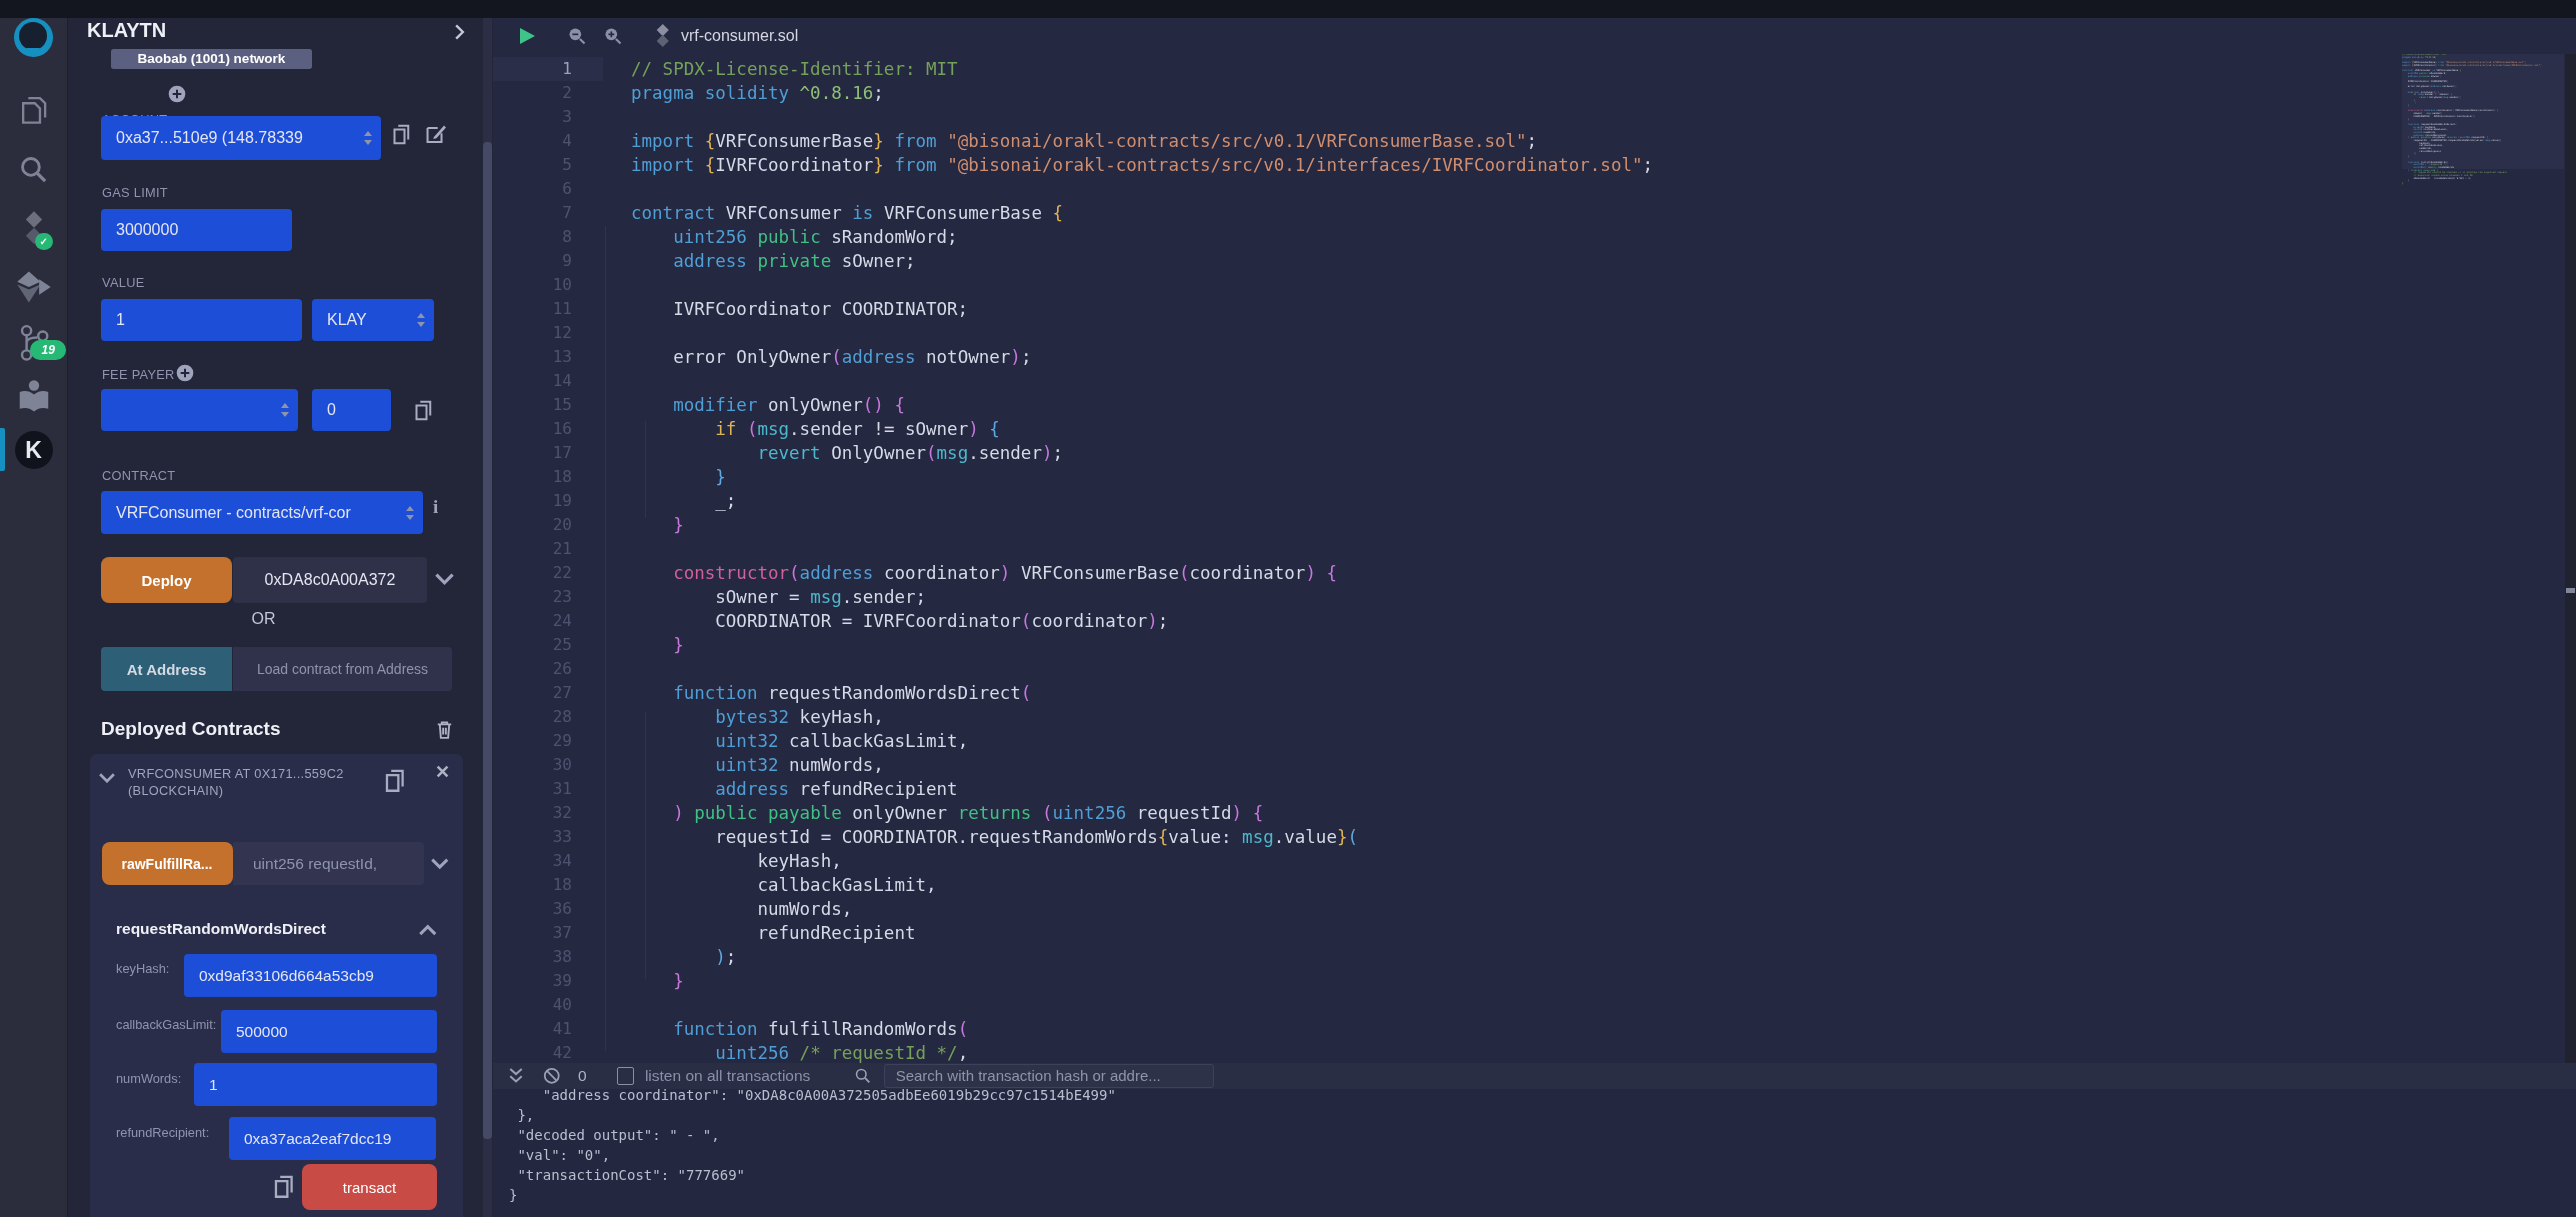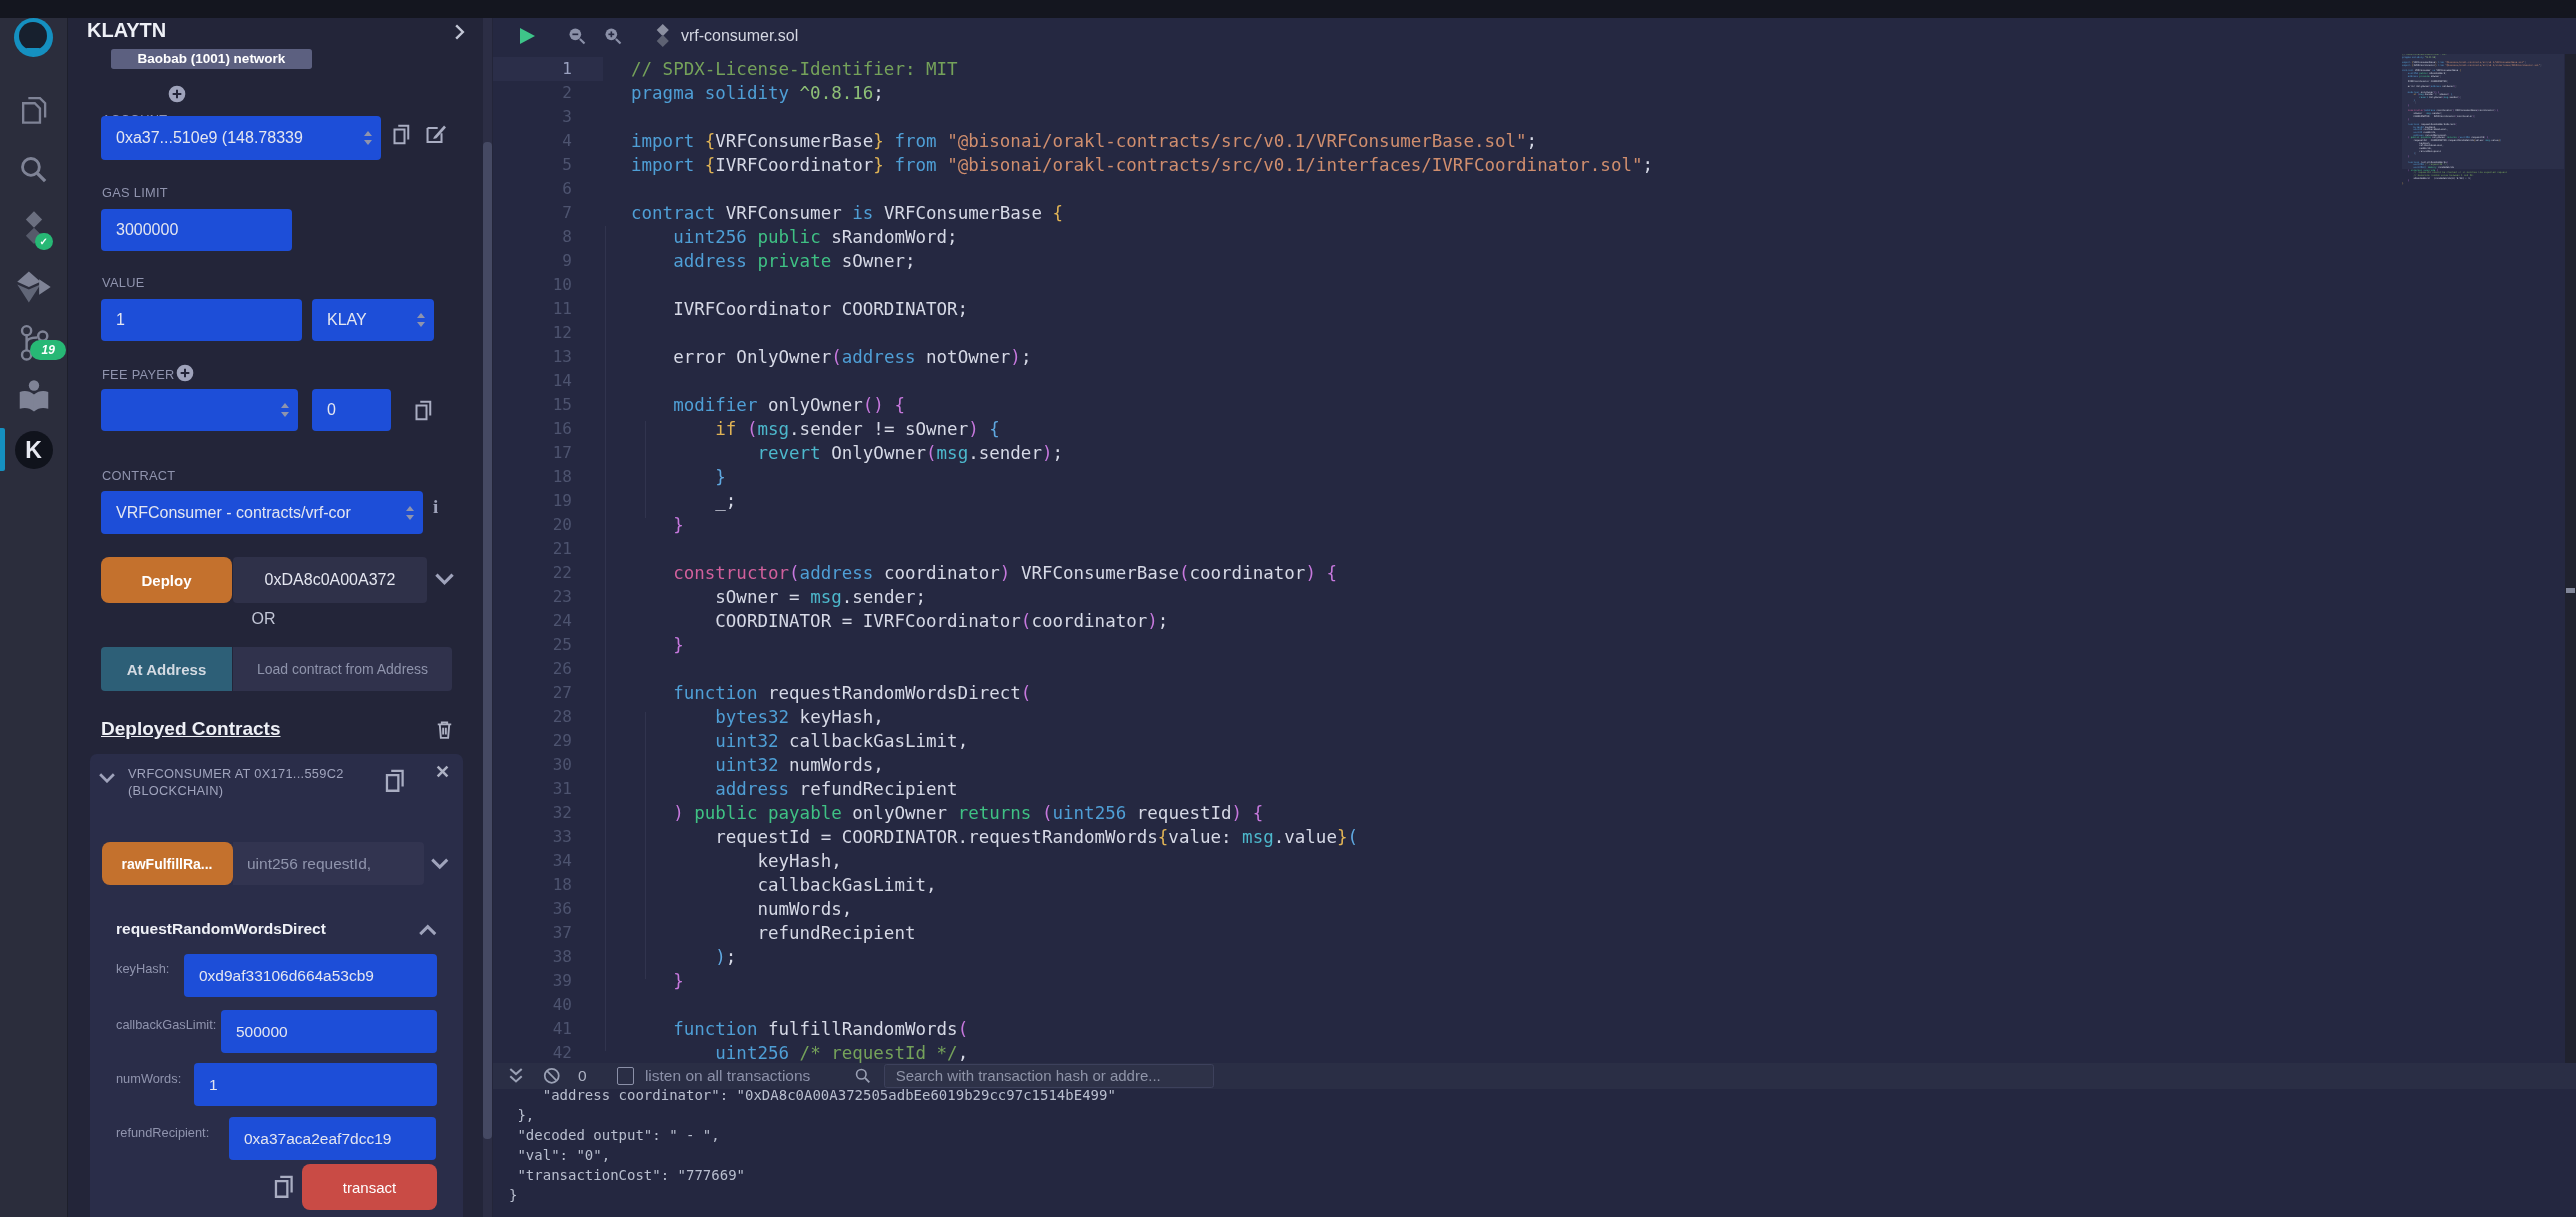--- a/index.html
+++ b/index.html
@@ -33,21 +33,21 @@
   .sel{padding-right:27px;}
   .stp{position:absolute;right:8px;top:50%;transform:translateY(-50%);}
   .icon{color:#a9adc2;}
   .btn{position:absolute;border-radius:8px;display:flex;align-items:center;justify-content:center;
     font-weight:bold;color:#ffffff;cursor:pointer;box-sizing:border-box;}
   .orange{background:#c4712d;}
   .teal{background:#2d5f77;color:#d3dae2;}
   .red{background:#c94b45;}
   #card{position:absolute;left:23px;top:754px;width:373px;height:472px;background:#2a2d49;border-radius:6.7px;}
   .ghost{position:absolute;background:#30324c;border-radius:0 4px 4px 0;color:#8f94ac;font-size:15.5px;
-    display:flex;align-items:center;padding:0 14px;box-sizing:border-box;overflow:hidden;white-space:nowrap;}
+    display:flex;align-items:center;padding:0 20px;box-sizing:border-box;overflow:hidden;white-space:nowrap;}
   #panel-scroll{position:absolute;left:416px;top:17.5px;width:8.8px;height:1200px;background:#2c2e45;}
   #panel-scroll .thumb{position:absolute;left:0;top:124px;width:8.8px;height:997px;background:#454963;border-radius:4px;}
   
   #editorbar{left:493px;top:17.5px;width:2083px;height:36px;background:#252841;z-index:10;display:flex;align-items:center;}
   #play{width:0;height:0;border-top:8.8px solid transparent;border-bottom:8.8px solid transparent;
     border-left:15px solid #3ec489;margin-left:27px;}
   #tabname{color:#d4d7e2;font-size:16px;margin-left:9.4px;}
   #codearea{left:493px;top:54px;width:2083px;height:1009px;background:#252841;overflow:hidden;z-index:5;}
   .cl{display:flex;height:24px;line-height:24px;font-family:"DejaVu Sans Mono",monospace;font-size:17.5px;white-space:pre;}
   .ln{width:79px;padding-right:31px;text-align:right;color:#4d536f;font-size:16px;flex:none;}
@@ -213,21 +213,21 @@
         <path d="M1 2 L7 8 L13 2" fill="none" stroke="#9fa3bb" stroke-width="2.4"></path>
       </svg>
 
     <div class="abs" style="left:34px;top:610px;width:325px;text-align:center;font-size:16px;color:#c2c6d6;">OR</div>
 
     <div class="btn teal" style="left:34px;top:647px;width:131px;height:44px;font-size:15px;border-radius:4px 0 0 4px;">At Address</div>
     <div class="ghost" style="left:166px;top:647px;width:219px;height:44px;justify-content:center;font-size:14px;">
       <span>Load contract from Address</span>
     </div>
 
-    <div class="abs" style="left:34px;top:718px;font-size:19px;font-weight:bold;color:#eef0f6;text-decoration:underline;">Deployed Contracts</div>
+    <div class="abs" style="left:34px;top:718px;font-size:19px;font-weight:bold;color:#eef0f6;">Deployed Contracts</div>
     <svg class="abs icon" style="left:368px;top:719px;" width="19" height="21.6" viewBox="0 0 14 16">
         <path d="M2 4 h10 M5 4 V2.5 h4 V4 M3.5 4 l.8 10 h5.4 l.8 -10 M6 6.5 v5 M8 6.5 v5" fill="none" stroke="#aeb2c4" stroke-width="1.4"></path>
       </svg>
 
     <div id="card">
       <svg class="abs" style="left:9.4px;top:17.5px;" width="16" height="11.5" viewBox="0 0 14 10">
           <path d="M1 2 L7 8 L13 2" fill="none" stroke="#9fa3bb" stroke-width="2.4"></path>
         </svg>
       <div class="abs" style="left:38px;top:10.8px;width:251px;font-size:12.8px;letter-spacing:0.3px;color:#a0a4bd;line-height:17.5px;">
         <div>VRFCONSUMER AT 0X171...559C2</div>

